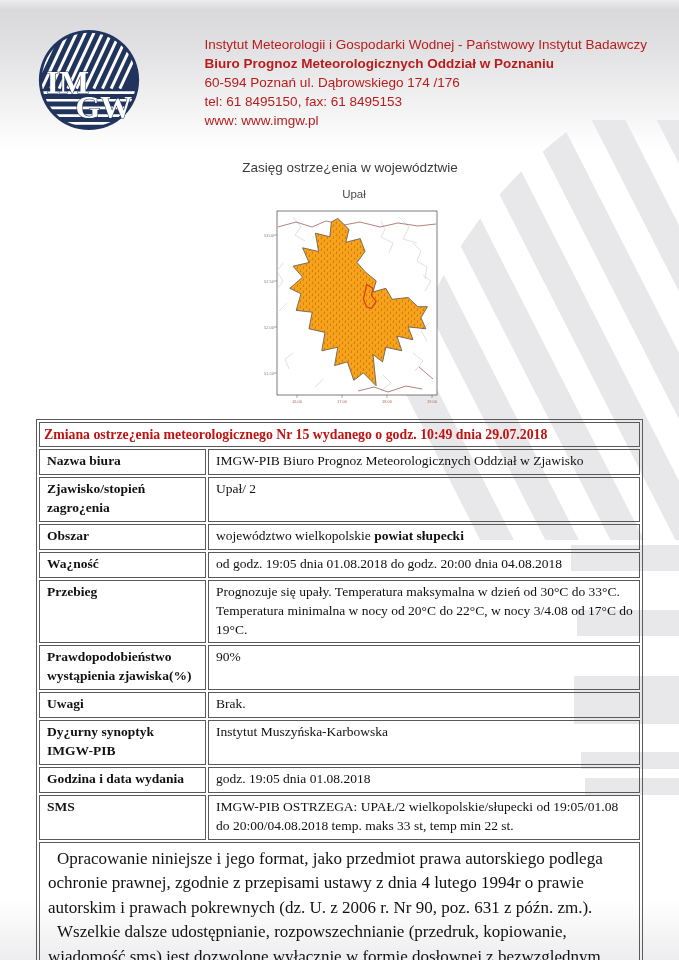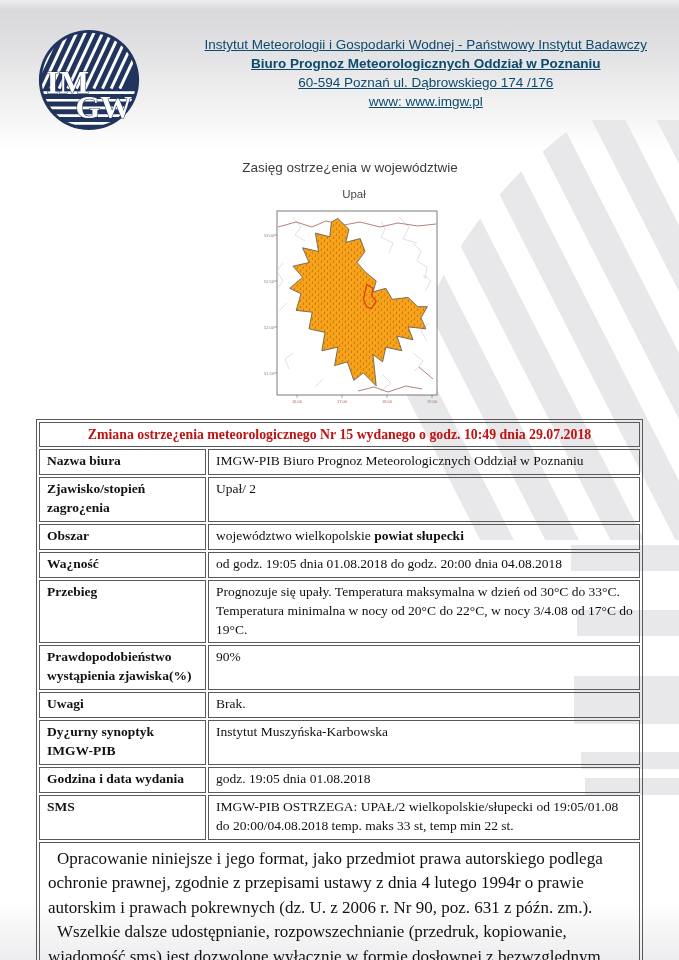--- a/index.html
+++ b/index.html
@@ -12,43 +12,43 @@
     position:absolute;left:0;top:0;width:679px;height:152px;
     background:linear-gradient(180deg,#ededee 0%,#d9d9db 10px,#e0e0e2 45px,#f2f2f3 105px,#ffffff 150px);
   }
   .bottom-fade{
     position:absolute;left:0;bottom:0;width:679px;height:60px;
     background:linear-gradient(180deg,rgba(233,233,235,0) 0%,#ededef 100%);
   }
   .watermark{position:absolute;top:120px;right:0;z-index:0;}
   .logo{position:absolute;left:36px;top:27px;z-index:2;}
   .header-address{
-    position:absolute;right:32px;top:35px;z-index:2;text-align:center;
-    color:#0c4a6e;font-size:13.5px;line-height:19px;text-decoration:underline;
+    position:absolute;right:32px;top:35px;z-index:2;text-align:left;
+    color:#b91c1c;font-size:13.5px;line-height:19px;
   }
   .header-address .b{font-weight:bold;}
   .section-title{
     position:absolute;left:0;top:160px;width:700px;z-index:2;
     text-align:center;color:#3c3c3c;font-size:13.5px;
   }
   .map-wrap{position:absolute;left:263px;top:188px;z-index:2;width:182px;}
   .map-title{text-align:center;color:#4a4a4a;font-size:11.5px;margin-bottom:3px;}
   .warning-table{
     position:absolute;left:36px;top:419px;z-index:2;width:607px;
     border-collapse:separate;border-spacing:2px;
     border:1px solid #595959;
     font-family:"Liberation Serif",serif;font-size:13.5px;color:#111;
     background:transparent;
   }
   .warning-table td{
     border:1px solid #595959;padding:2px 6px 3px 7px;vertical-align:top;
     line-height:1.4;background:transparent;
   }
   .warning-table td.tbl-title{
-    text-align:center;font-weight:bold;font-size:13.8px;color:#c11212;padding:2px 4px;
+    text-align:left;font-weight:bold;font-size:13.8px;color:#c11212;padding:2px 4px;
   }
   .warning-table td.lbl{width:152px;font-weight:bold;}
   .warning-table td.val b{font-weight:bold;}
   .warning-table td.note{padding:4px 8px 6px 8px;font-size:17px;line-height:1.45;}
   .warning-table td.note p{margin:0;text-indent:9px;}
 </style>
 </head>
 <body>
 
 <div class="page">
@@ -119,20 +119,21 @@
       </g>
       <text x="11" y="69" font-family="Liberation Serif,serif" font-weight="bold" font-size="33" fill="#ffffff" stroke="#20345e" stroke-width="1.1" paint-order="stroke">IM</text>
       <text x="41" y="94" font-family="Liberation Serif,serif" font-weight="bold" font-size="33" fill="#ffffff" stroke="#20345e" stroke-width="1.1" paint-order="stroke">GW</text>
     </svg>
   </div>
 
   <div class="header-address">
     <div>Instytut Meteorologii i Gospodarki Wodnej - Państwowy Instytut Badawczy</div>
     <div class="b">Biuro Prognoz Meteorologicznych Oddział w Poznaniu</div>
     <div>60-594 Poznań ul. Dąbrowskiego 174 /176</div>
+    <div>tel: 61 8495150, fax: 61 8495153</div>
     <div>www: www.imgw.pl</div>
   </div>
 
   <div class="section-title">Zasięg ostrze¿enia w województwie</div>
 
   <div class="map-wrap">
     <div class="map-title">Upał</div>
     <svg width="182" height="212" viewBox="0 0 182 212">
       <defs>
         <pattern id="heatHatch" width="6" height="6" patternUnits="userSpaceOnUse">
@@ -195,21 +196,21 @@
   </div>
 
   <table class="warning-table">
     <tbody>
       <tr>
         <td class="tbl-title" colspan="2">Zmiana ostrze¿enia meteorologicznego Nr 15 wydanego o godz. 10:49 dnia 29.07.2018</td>
       </tr>
 
       <tr>
           <td class="lbl">Nazwa biura</td>
-          <td class="val"><span>IMGW-PIB Biuro Prognoz Meteorologicznych Oddział w Poznaniu</span></td>
+          <td class="val"><span>IMGW-PIB Biuro Prognoz Meteorologicznych Oddział w Zjawisko</span></td>
         </tr>
         <tr>
           <td class="lbl">Zjawisko/stopień zagro¿enia</td>
           <td class="val"><span>Upał/ 2</span></td>
         </tr>
         <tr>
           <td class="lbl">Obszar</td>
           <td class="val"><span>województwo wielkopolskie </span><b>powiat słupecki</b></td>
         </tr>
         <tr>

